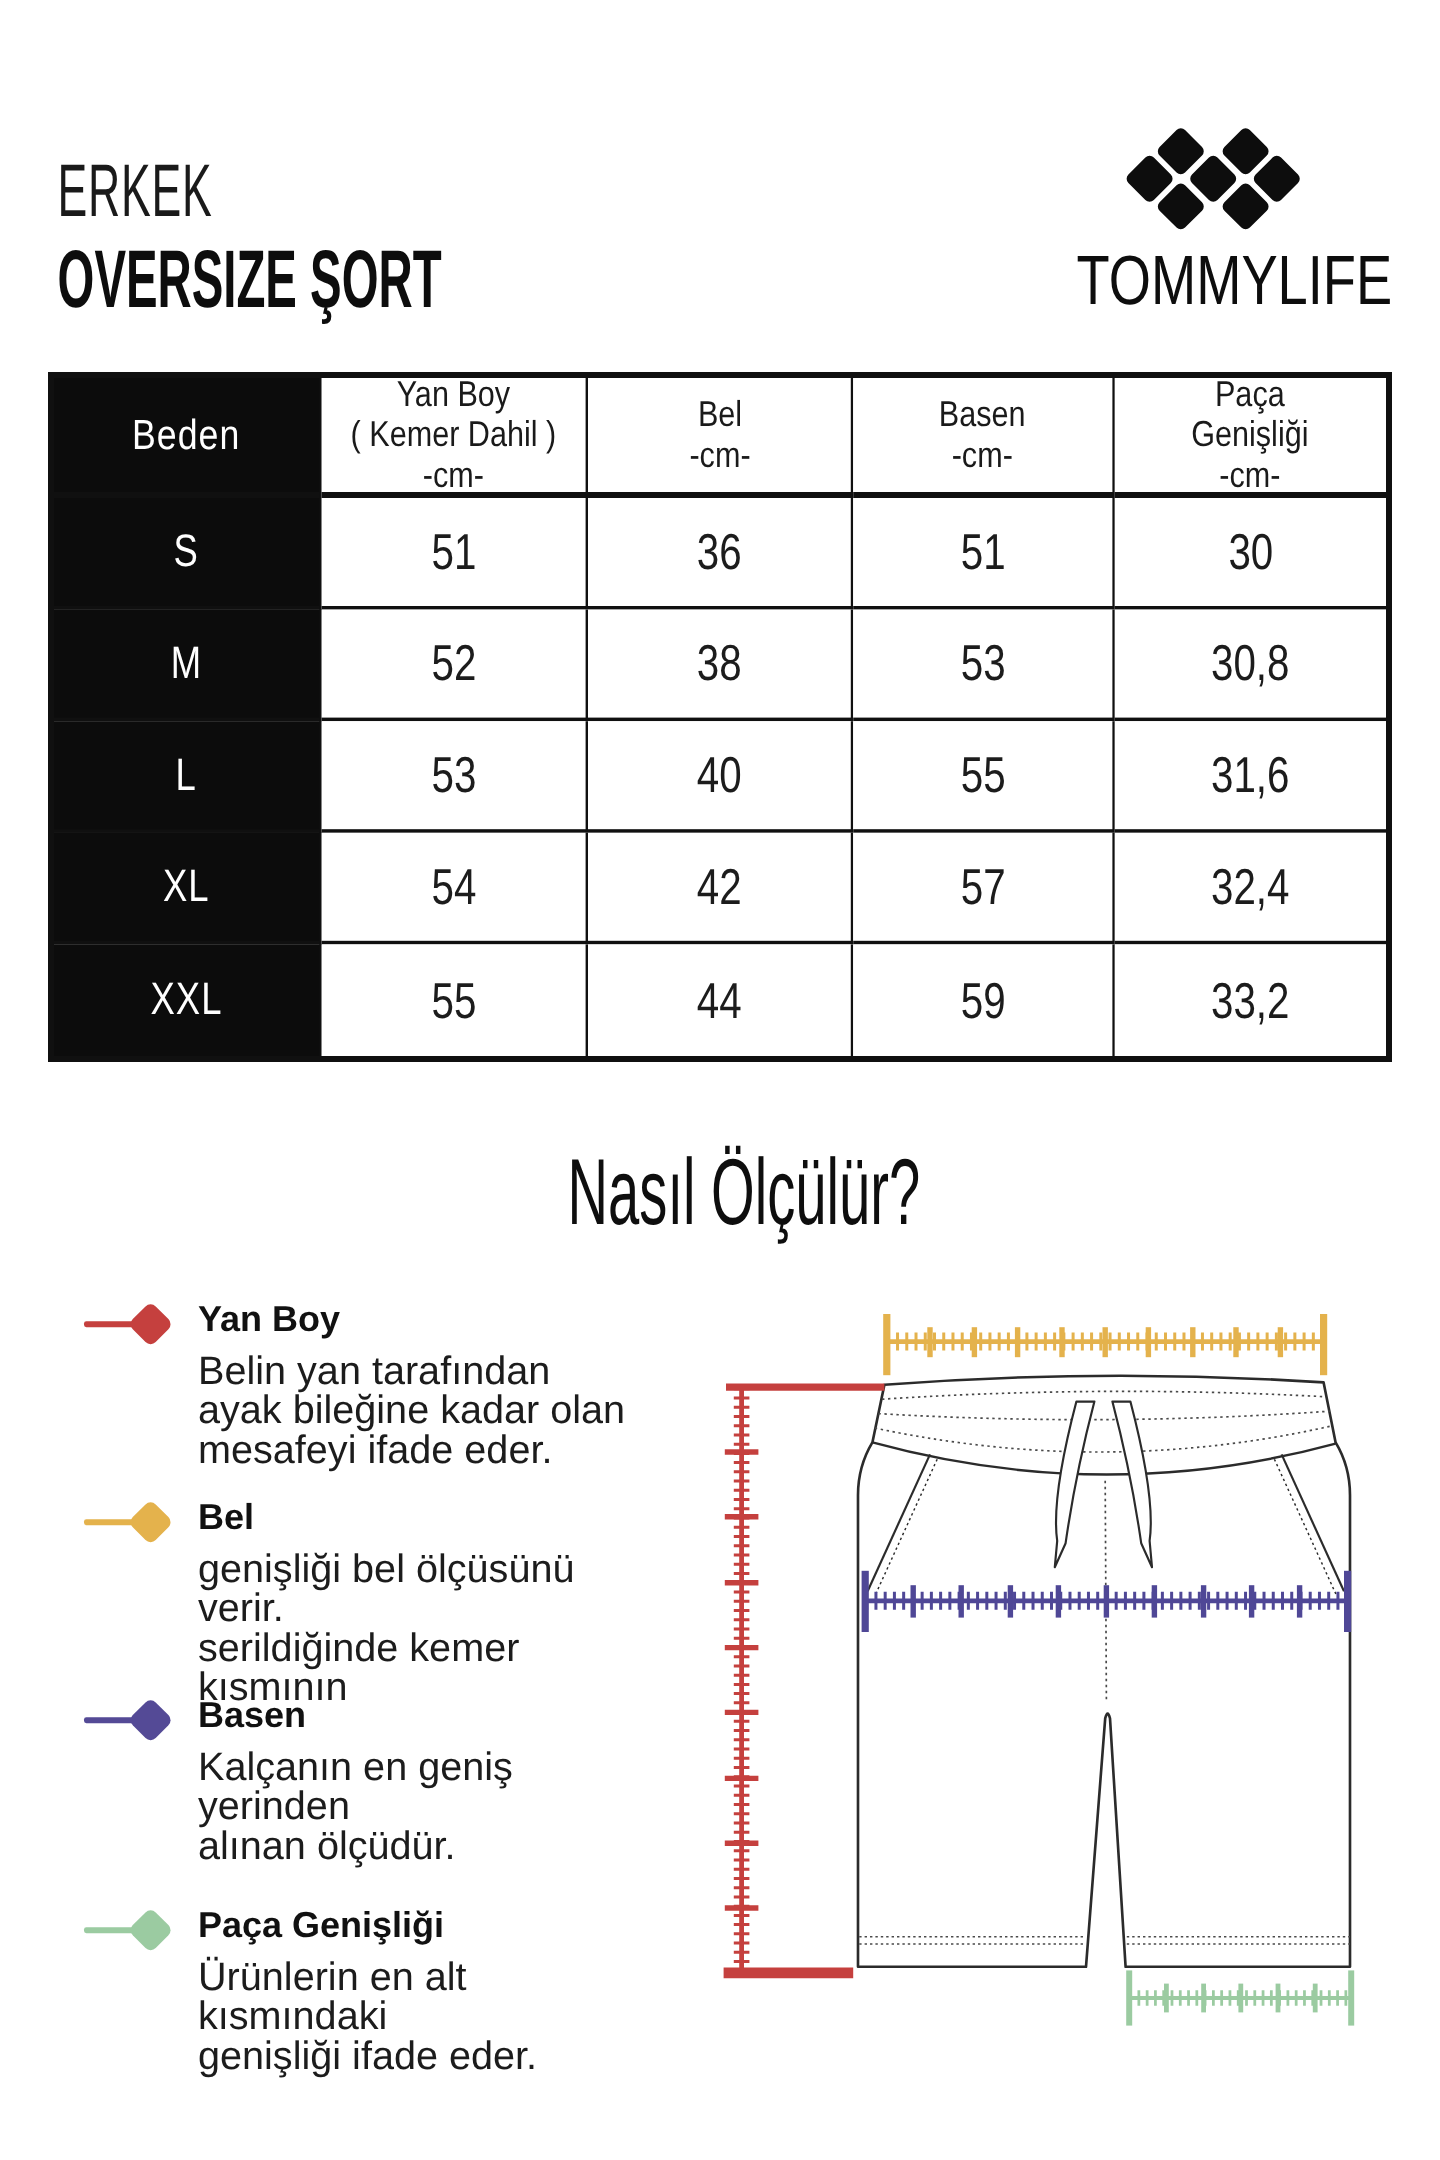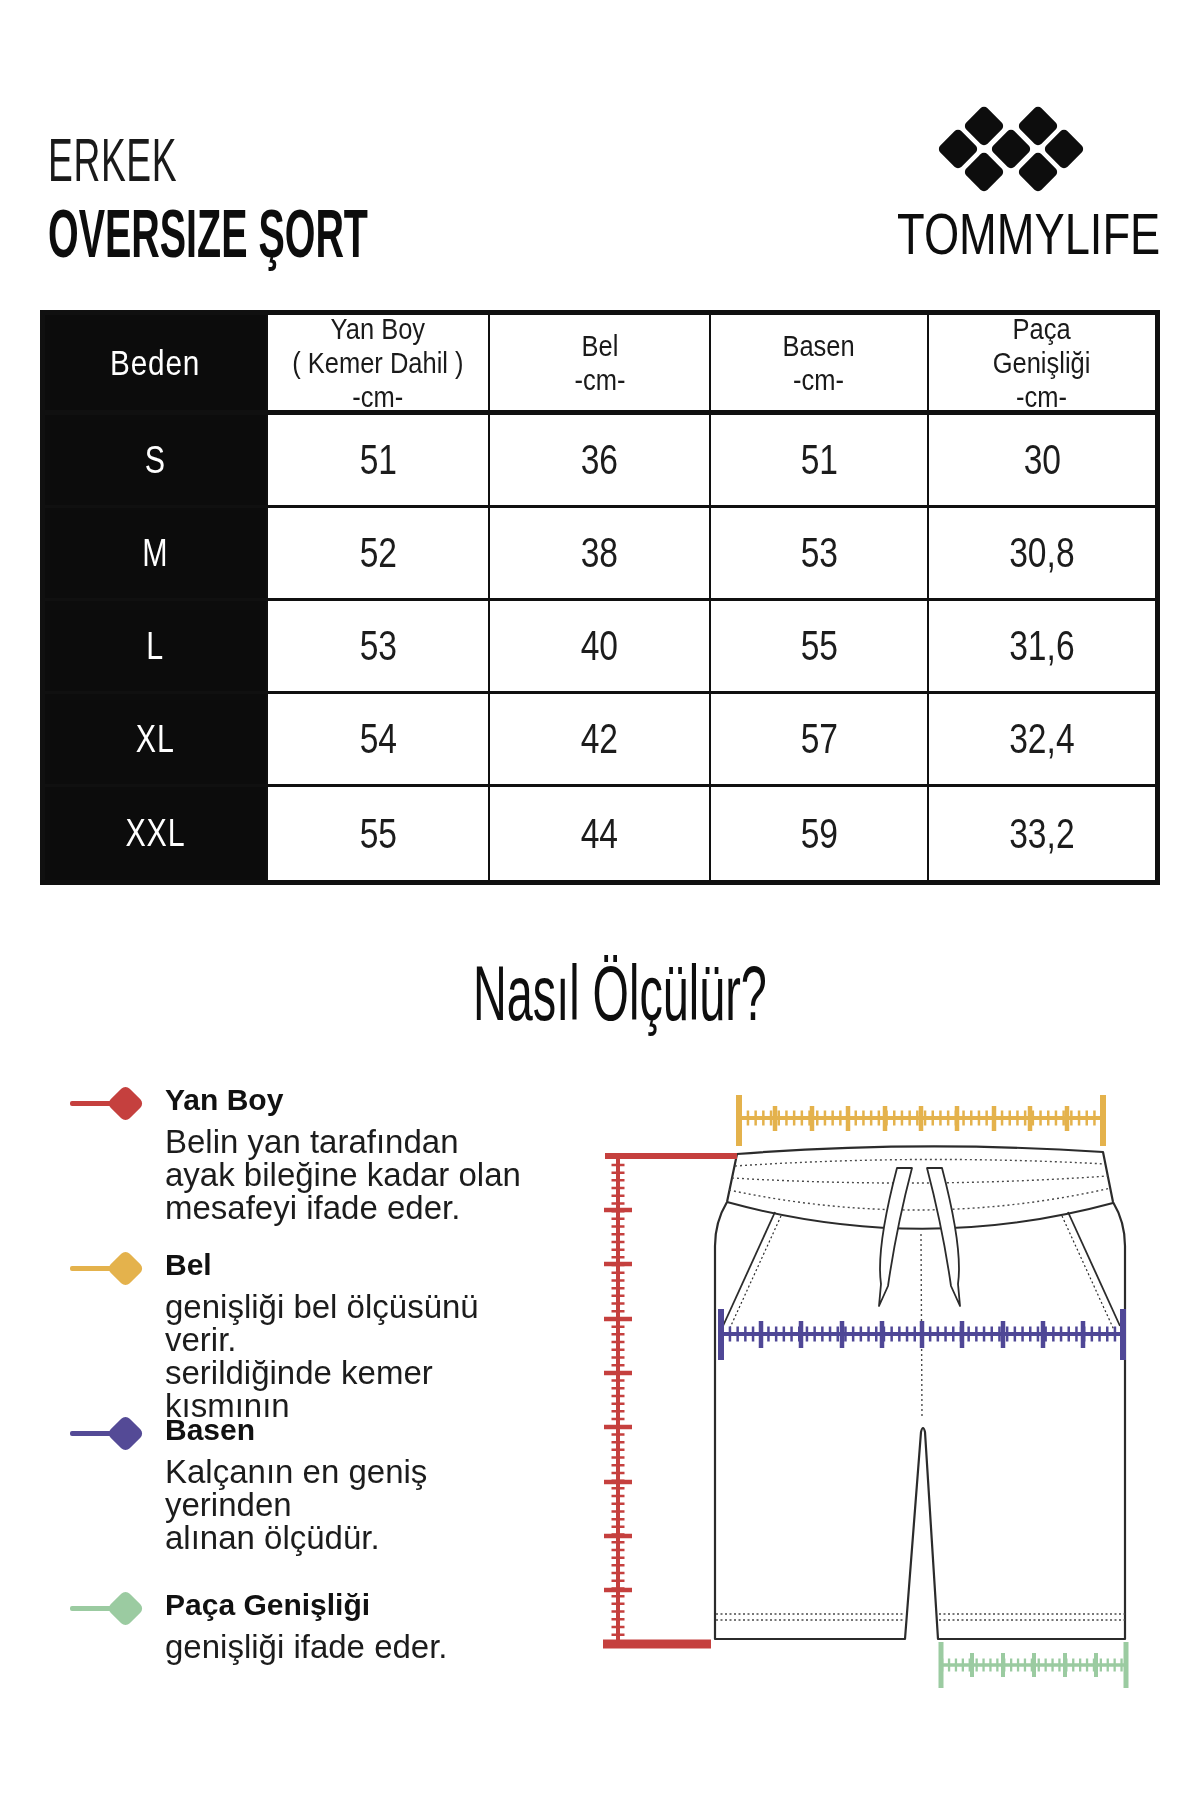--- a/index.html
+++ b/index.html
@@ -252,20 +252,21 @@
   </div>
 </div>
 
 <div class="legend-item item-paca">
   <div class="lg-icon">
     <div class="lg-line c-green"></div>
     <div class="lg-diamond c-green"></div>
   </div>
   <div class="lg-text">
     <div class="lg-name">Paça Genişliği</div>
+    <div class="lg-desc">Ürünlerin en alt kısmındaki</div>
     <div class="lg-desc">genişliği ifade eder.</div>
   </div>
 </div>
 
 <div class="abs diagram">
 <svg width="600" height="620" viewBox="0 0 600 620">
 
   <g>
     <path fill="#ffffff" stroke="#2b2b2b" stroke-width="2.2" stroke-linejoin="round" d="M177,74 Q360,60 543,72 L553,122 C559,132 565,148 565,166 L565,559 L378,559 L365,352 Q363,344 361,352 L345,559 L155,559 L155,166 C155,148 161,132 167,122 Z"></path>
     <path fill="none" stroke="#2b2b2b" stroke-width="2" d="M167,122 Q361,175 553,123"></path>

